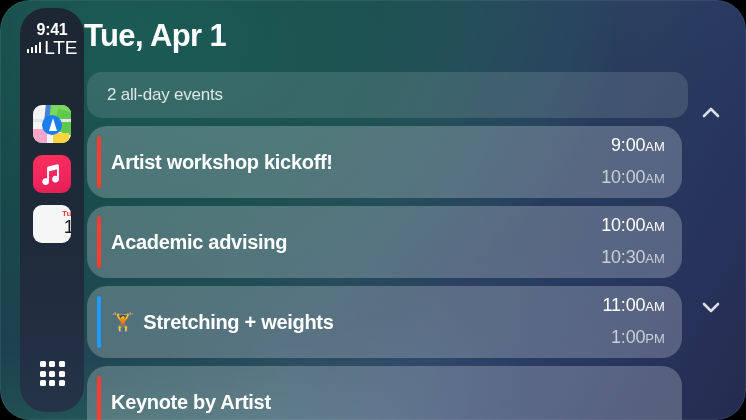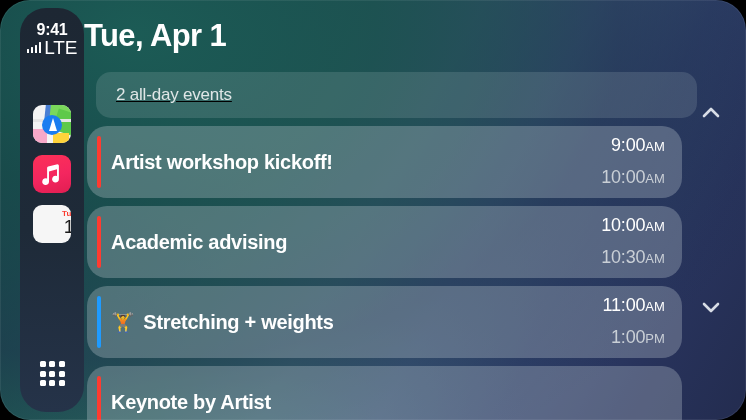--- a/index.html
+++ b/index.html
@@ -91,24 +91,24 @@
   
   .main{ position:absolute; left:80px; top:0; right:0; bottom:0; }
 
   .page-title{
     position:absolute; left:4px; top:18px;
     color:#fff; font-size:31px; font-weight:700; letter-spacing:-0.6px;
     line-height:36px;
   }
 
   .allday{
-    position:absolute; left:16px; top:72px; width:601px; height:46px;
+    position:absolute; left:7px; top:72px; width:601px; height:46px;
     border-radius:15px;
     background:rgba(190,205,205,0.17);
-    display:flex; align-items:center;text-decoration:underline;
+    display:flex; align-items:center;
   }
   .allday-label{
     color:#dfe6e6; font-size:17px; font-weight:400; padding-left:20px; letter-spacing:-0.2px;
   }
 
   
   .events{ position:absolute; left:7px; top:126px; width:595px; }
   .event{
     position:relative; height:72px; margin-bottom:8px;
     border-radius:20px;

